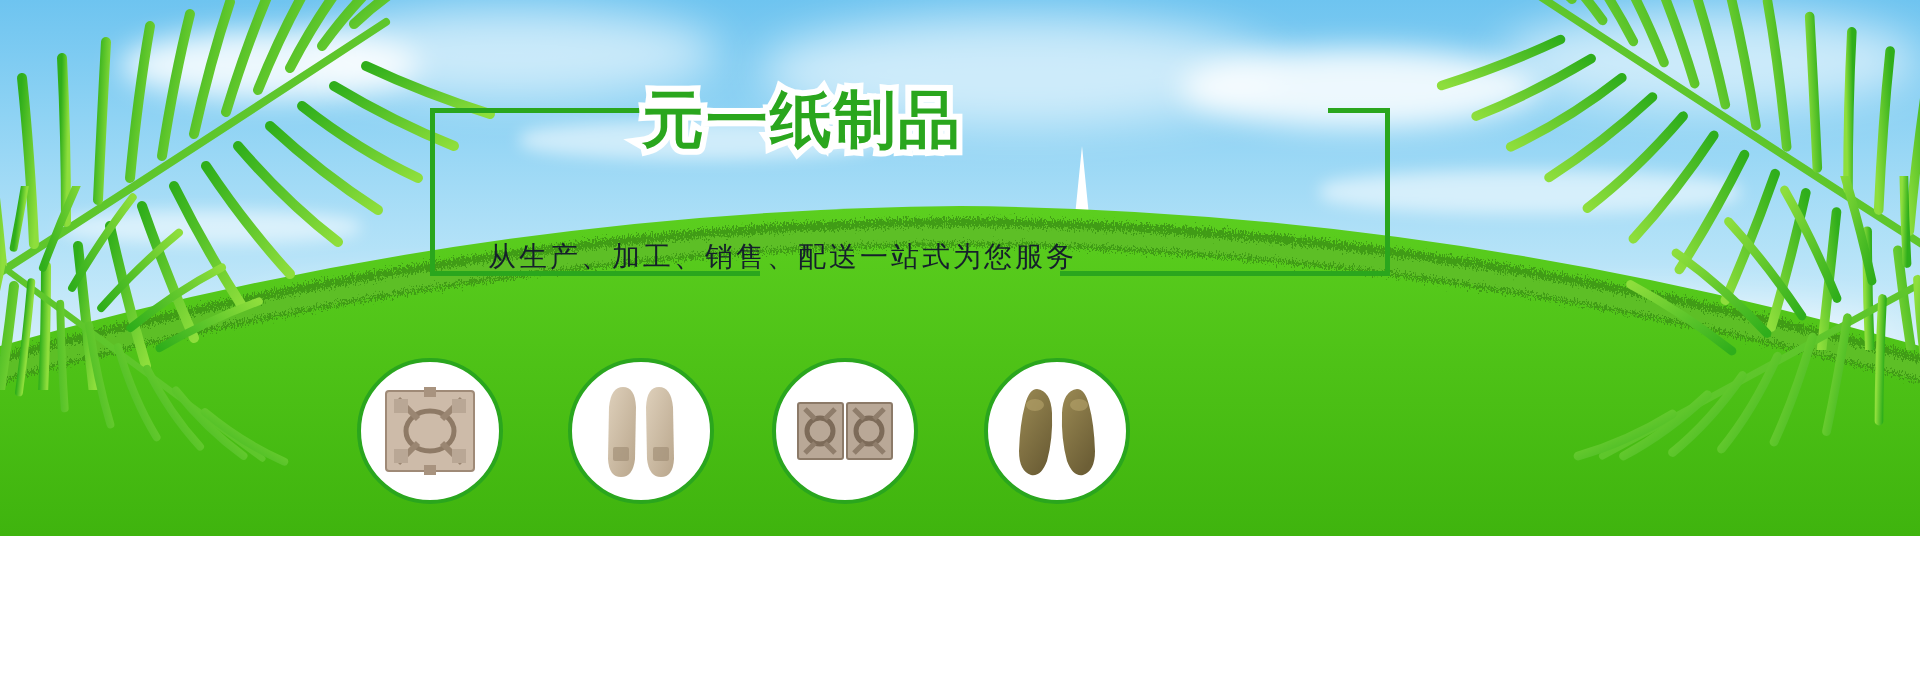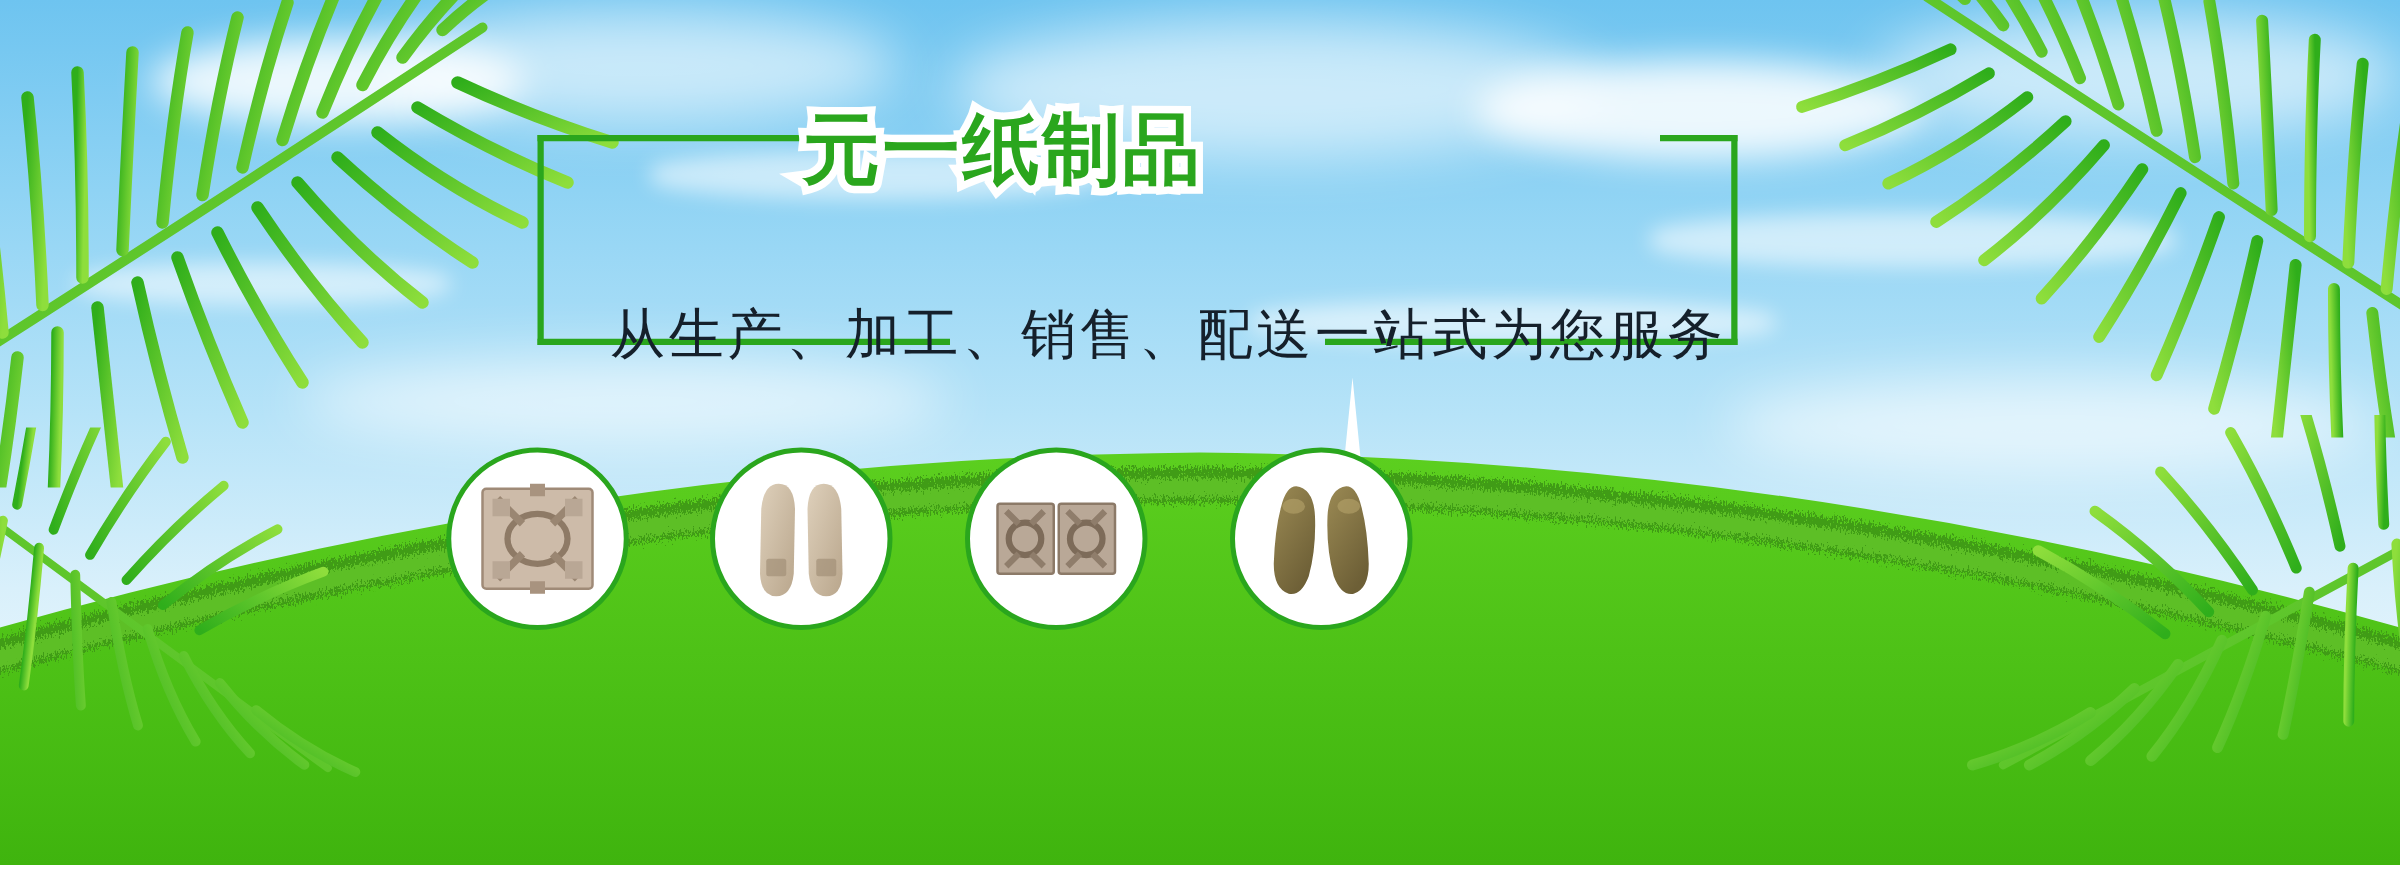--- a/index.html
+++ b/index.html
@@ -1,21 +1,21 @@
 <!DOCTYPE html>
 <html><head>
 <meta charset="utf-8">
 <style>
   html,body{margin:0;padding:0;}
   body{
     width:1920px;height:700px;overflow:hidden;
     font-family:"Liberation Sans","DejaVu Sans",sans-serif;
   }
   .banner{
-    position:relative;width:1920px;height:692px;overflow:hidden;
+    position:relative;width:1920px;height:536px;overflow:hidden;
     background:linear-gradient(180deg,#6ec4f0 0%,#8fd3f4 22%,#b6e3f8 48%,#d9f0fb 68%,#eaf7fd 84%,#f3fbfe 100%);
   }
 
   
   .cloud{position:absolute;border-radius:50%;background:rgba(255,255,255,.85);filter:blur(14px);pointer-events:none;}
   .cloud.soft{filter:blur(22px);background:rgba(255,255,255,.6);}
   .cloud.wisp{filter:blur(8px);background:rgba(255,255,255,.55);border-radius:50%/40%;}
 
   
   .skyline{position:absolute;left:0;bottom:0;width:1920px;height:430px;pointer-events:none;}
@@ -46,21 +46,21 @@
     color:#2aa61d;font-weight:bold;
     -webkit-text-stroke:12px #ffffff;
     paint-order:stroke fill;
     letter-spacing:2px;
   }
   .title-1{left:212px;top:0px;font-size:62px;}
   .title-2{left:8px;top:62px;font-size:70px;}
 
   .subtitle{
     position:absolute;left:488px;top:238px;
-    font-size:44px;color:#15202b;letter-spacing:3px;white-space:nowrap;
+    font-size:28px;color:#15202b;letter-spacing:3px;white-space:nowrap;
     font-family:"DejaVu Sans",sans-serif;
   }
 
   
   .circles{position:absolute;left:0;top:0;width:1920px;height:700px;pointer-events:none;}
   .circ{
     position:absolute;width:146px;height:146px;border-radius:50%;
     background:#ffffff;border:4px solid #2aa61d;box-sizing:border-box;
     overflow:hidden;pointer-events:auto;
     display:flex;align-items:center;justify-content:center;

